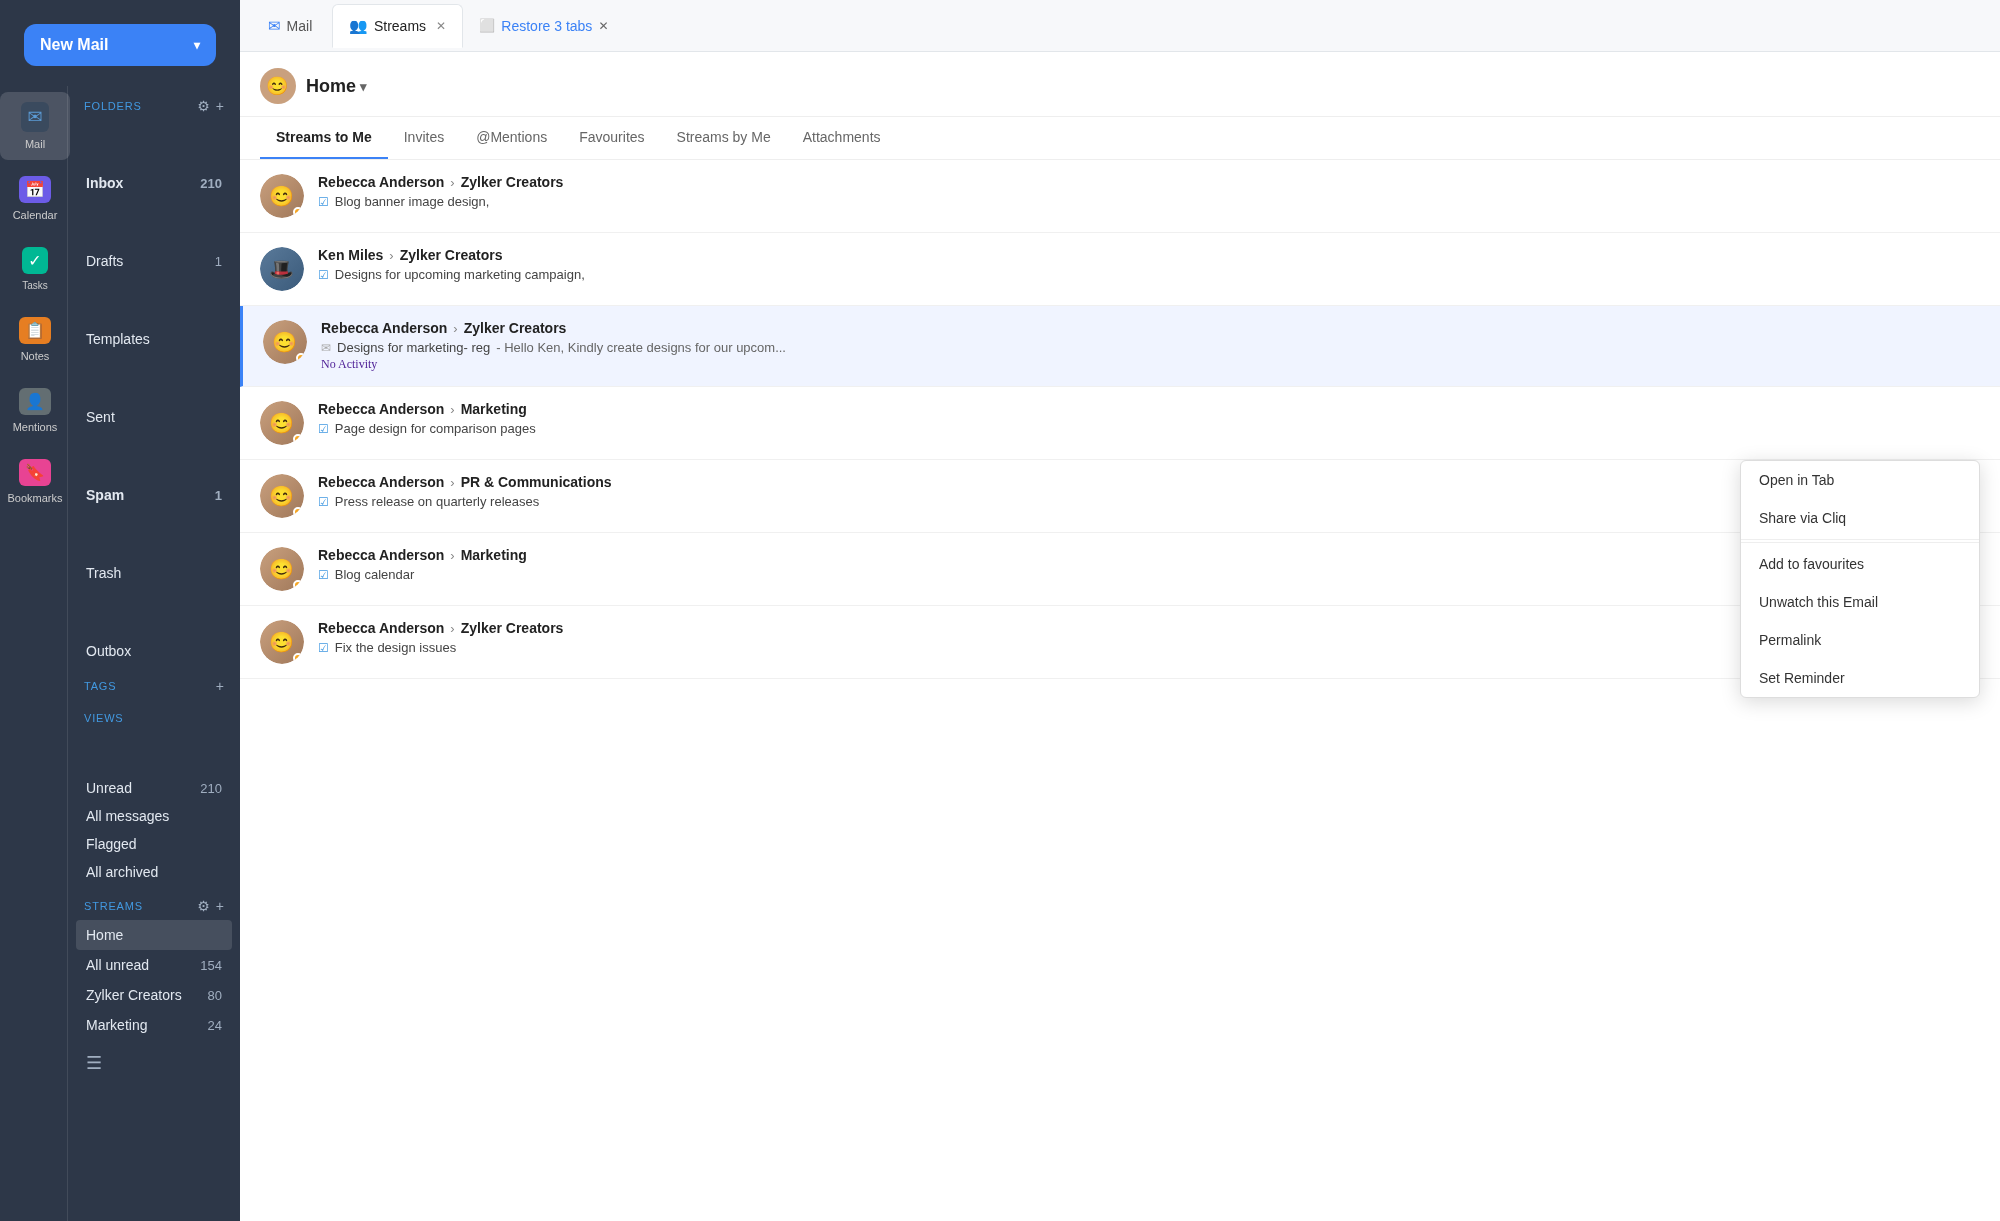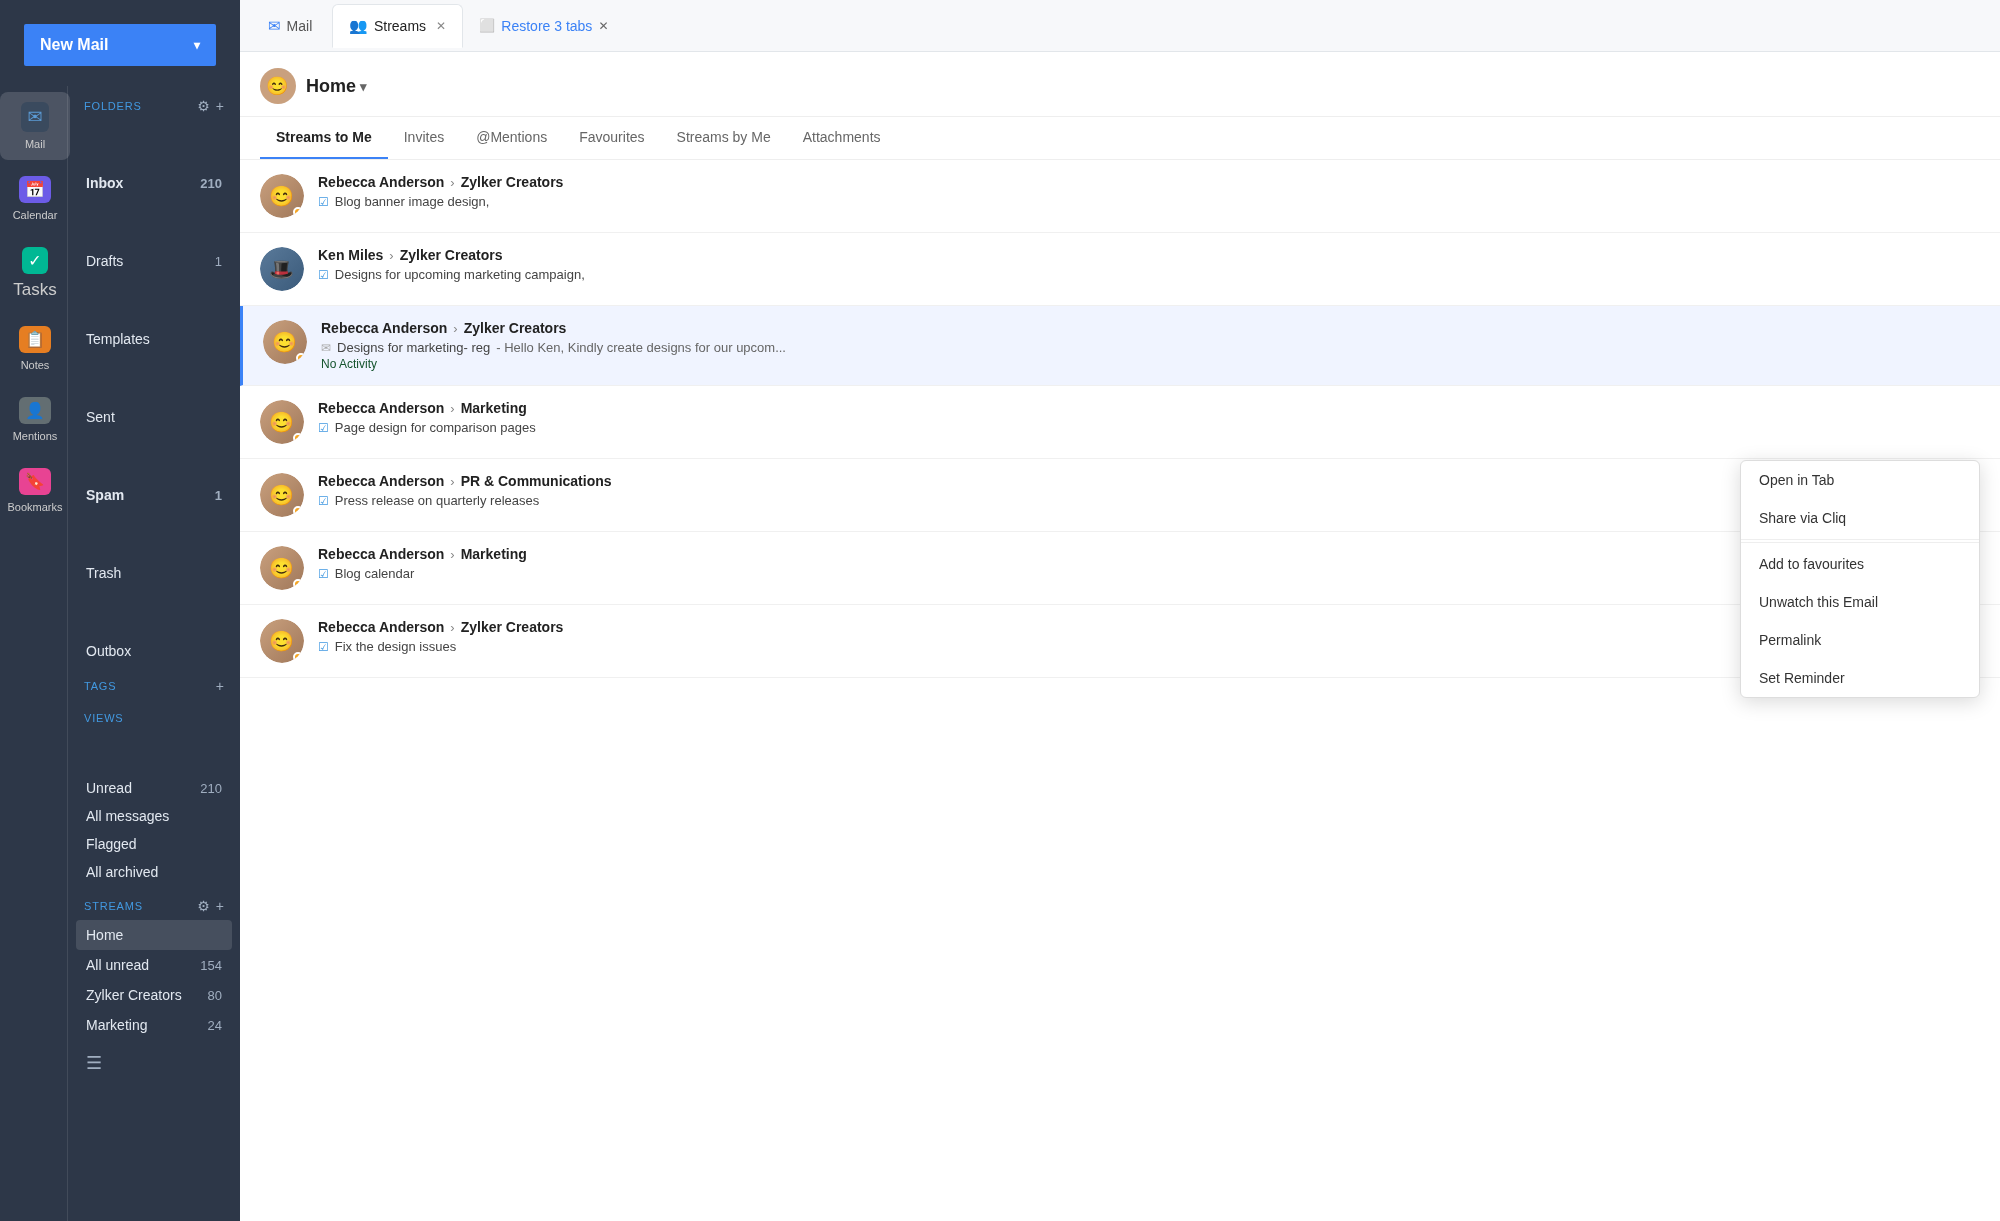--- a/index.html
+++ b/index.html
@@ -15,21 +15,21 @@
       flex-direction: column;
       height: 100vh;
       overflow-y: auto;
     }
 
     .new-mail-btn {
       margin: 14px 12px;
       background: #3b82f6;
       color: white;
       border: none;
-      border-radius: 2px;
+      border-radius: 12px;
       padding: 12px 16px;
       font-size: 16px;
       font-weight: 600;
       cursor: pointer;
       display: flex;
       align-items: center;
       justify-content: space-between;
       width: calc(100% - 24px);
     }
     .new-mail-btn .chevron { font-size: 12px; }
@@ -255,21 +255,21 @@
     .email-subject-line {
       display: flex;
       align-items: center;
       gap: 6px;
       color: #444;
       font-size: 13px;
       margin-bottom: 2px;
     }
     .task-icon { color: #4299e1; font-size: 12px; }
     .email-preview-text { color: #666; font-size: 13px; }
-    .no-activity { color: #14532d; font-size: 12px; margin-top: 2px; }
+    .no-activity { color: #4c1d95; font-size: 12px; margin-top: 2px; font-family: Liberation Serif, serif; }
 
     
     .context-menu {
       position: absolute;
       right: 20px;
       top: 300px;
       background: #fff;
       border: 1px solid #ddd;
       border-radius: 6px;
       box-shadow: 0 4px 20px rgba(0,0,0,0.15);
@@ -332,21 +332,21 @@
         <span style="font-size:11px; color:#ccc; margin-top:3px;">Mail</span>
       </div>
 
       <div class="nav-item" style="margin-top:4px;">
         <span class="nav-icon" style="font-size:16px; background:#6c5ce7; border-radius:6px; padding:4px 6px; color:white;">📅</span>
         <span style="font-size:11px; color:#ccc; margin-top:3px;">Calendar</span>
       </div>
 
       <div class="nav-item" style="margin-top:4px;">
         <span class="nav-icon" style="font-size:16px; background:#00b894; border-radius:6px; padding:4px 6px; color:white;">✓</span>
-        <span style="font-size:17px; color:#ccc; margin-top:3px;">Tasks</span>
+        <span style="font-size:10px; color:#ccc; margin-top:3px;">Tasks</span>
       </div>
 
       <div class="nav-item" style="margin-top:4px;">
         <span class="nav-icon" style="font-size:16px; background:#e67e22; border-radius:6px; padding:4px 6px; color:white;">📋</span>
         <span style="font-size:11px; color:#ccc; margin-top:3px;">Notes</span>
       </div>
 
       <div class="nav-item" style="margin-top:4px;">
         <span class="nav-icon" style="font-size:16px; background:#636e72; border-radius:6px; padding:4px 6px; color:white;">👤</span>
         <span style="font-size:11px; color:#ccc; margin-top:3px;">Mentions</span>

